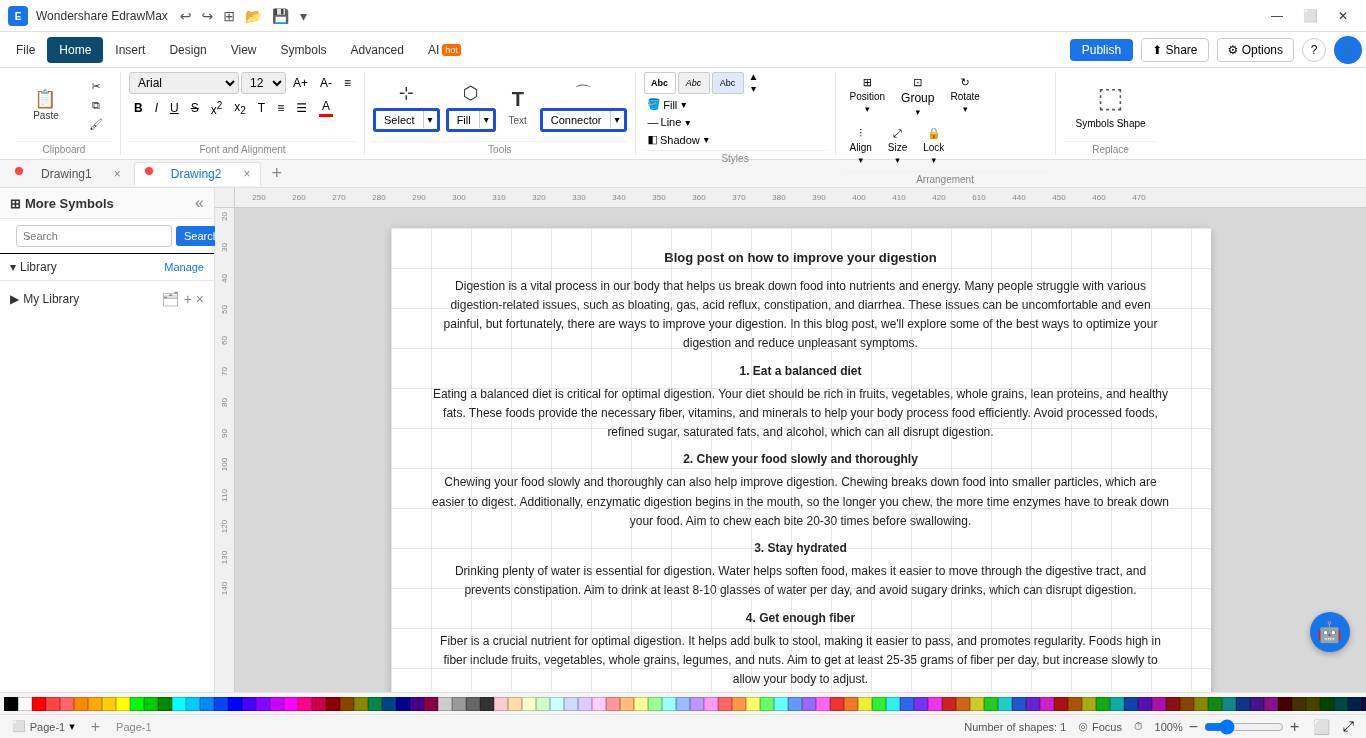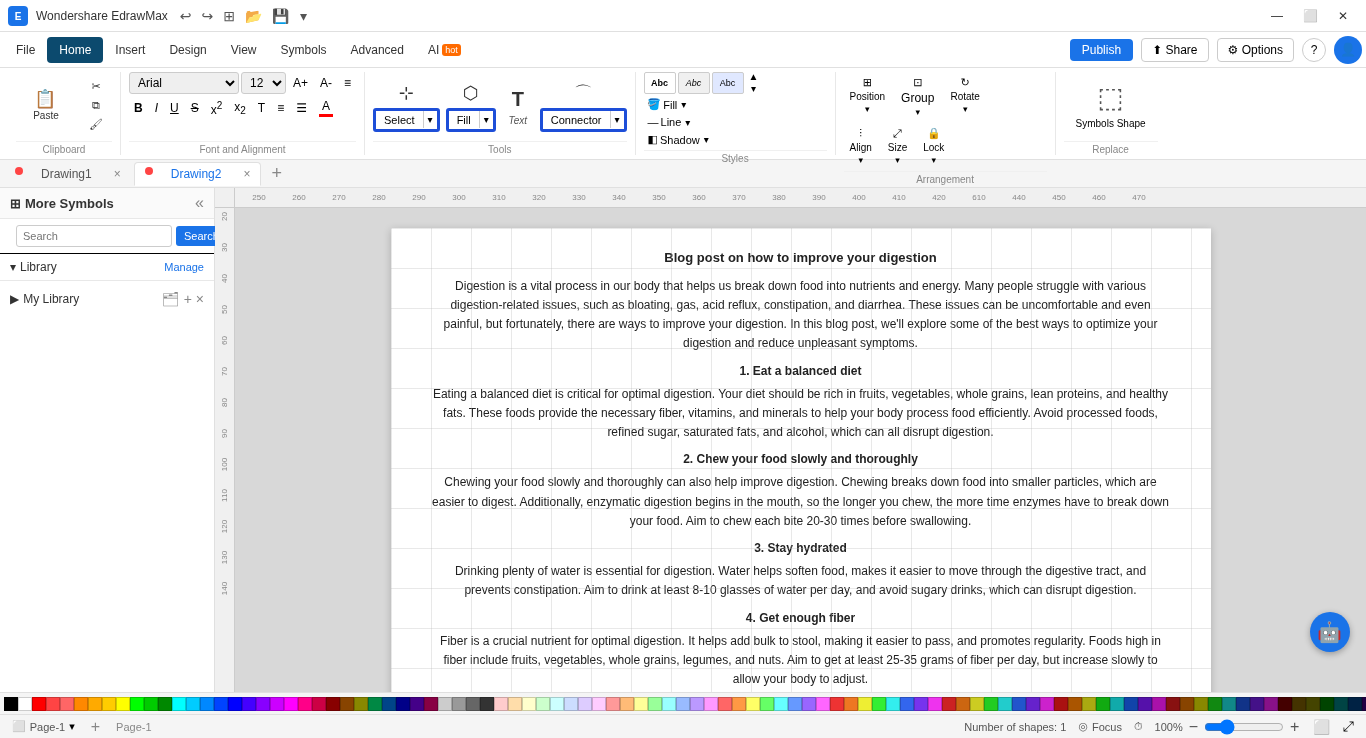--- a/index.html
+++ b/index.html
@@ -326,21 +326,21 @@
           <button class="split-btn-main">
             <span>Fill</span>
           </button>
           <button class="split-btn-arrow">▾</button>
         </div>
       </div>
       <div style="display:flex;flex-direction:column;gap:2px;align-items:center;">
         <button class="ribbon-btn">
           <span class="icon" style="font-size:20px;font-weight:bold;">T</span>
         </button>
-        <span style="font-size:10px;color:#555;font-style:italic;">Text</span>
+        <span style="font-size:10px;color:#555;">Text</span>
       </div>
       <div style="display:flex;flex-direction:column;gap:2px;align-items:center;">
         <button class="ribbon-btn">
           <span class="icon connector-icon">⌒</span>
         </button>
         <div class="split-btn">
           <button class="split-btn-main">
             <span>Connector</span>
           </button>
           <button class="split-btn-arrow">▾</button>

